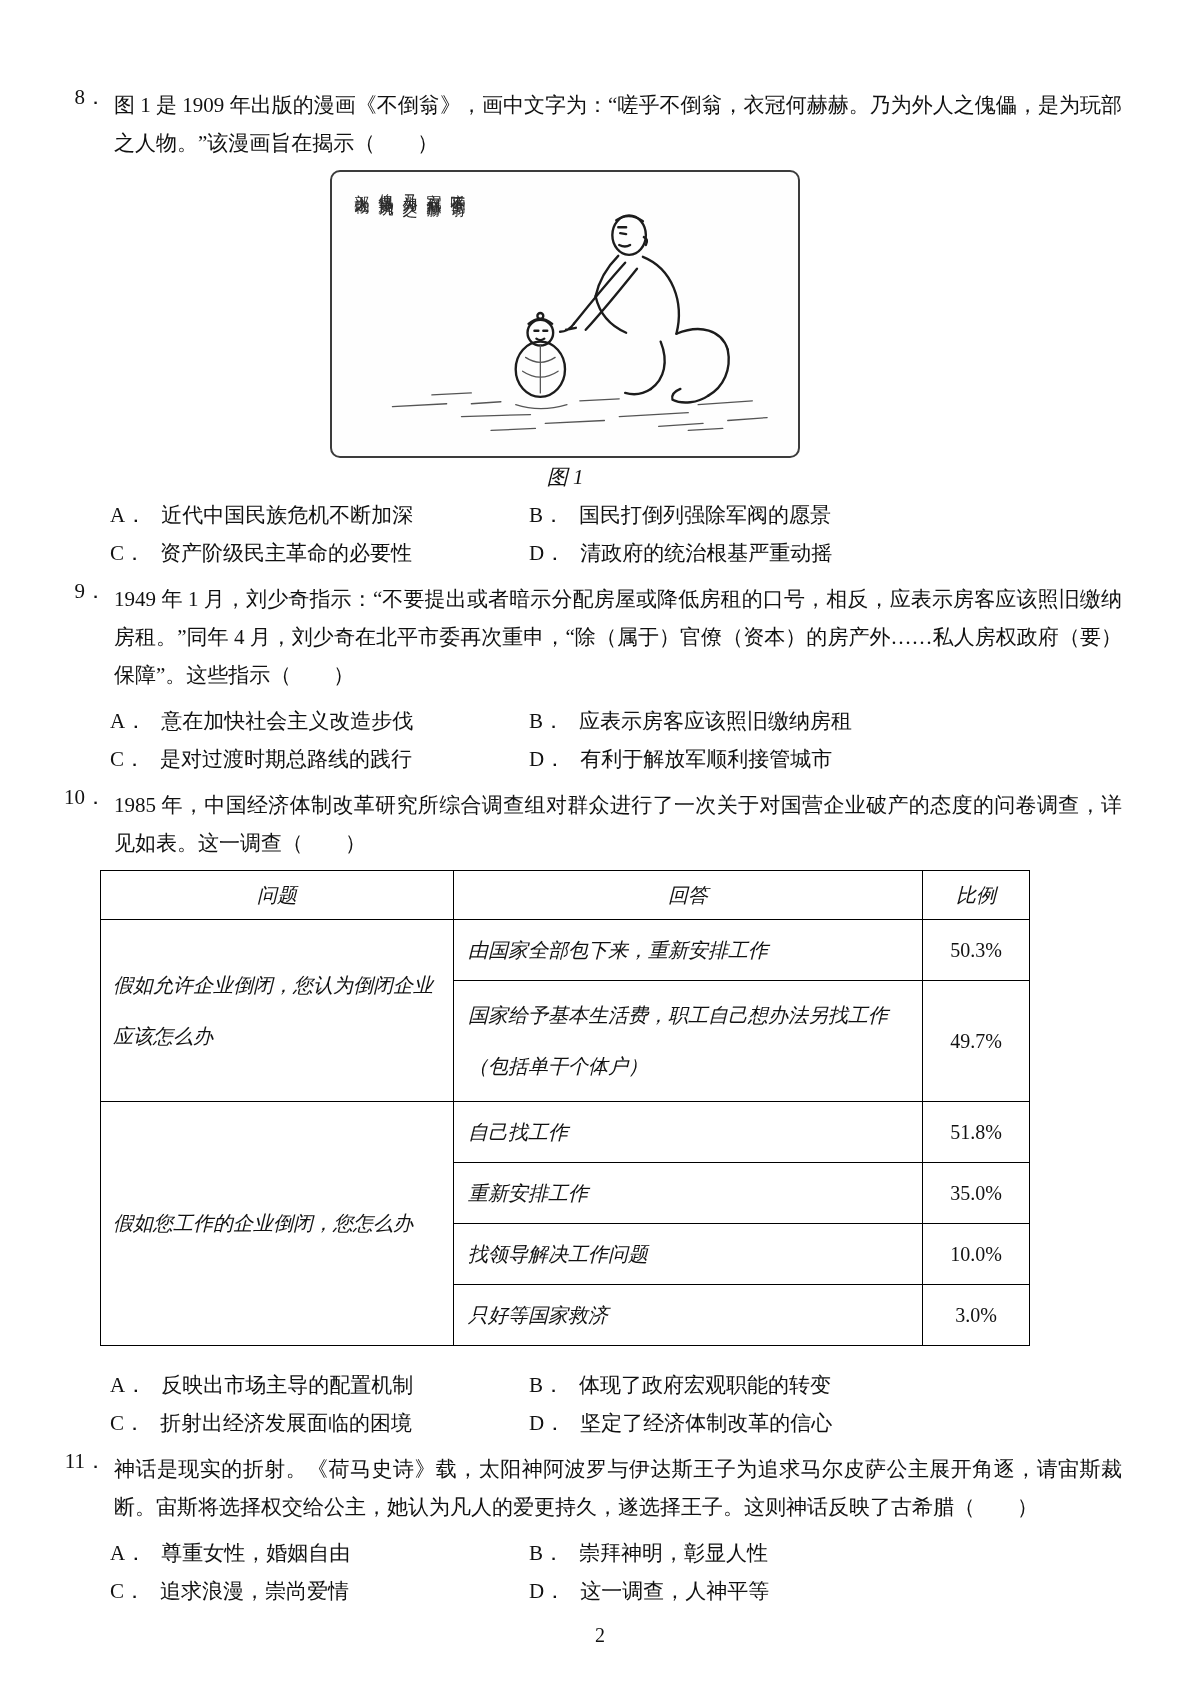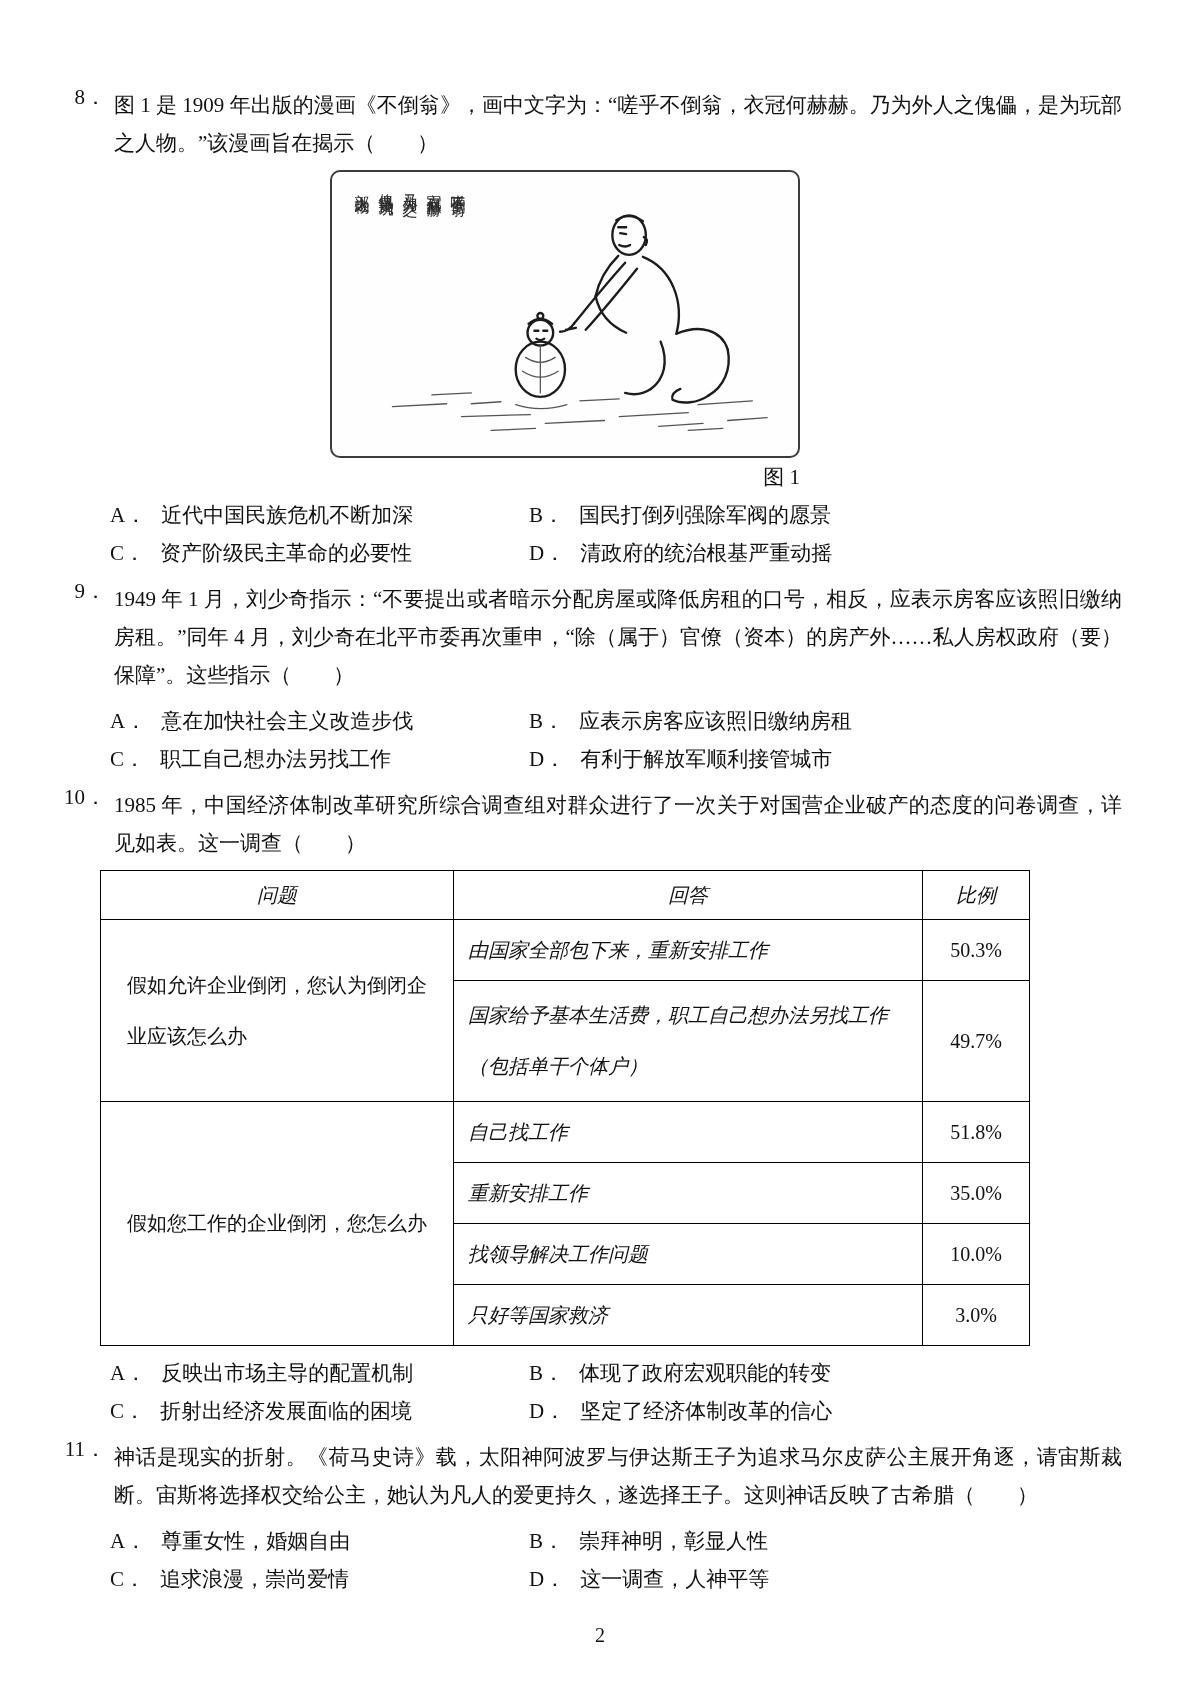--- a/index.html
+++ b/index.html
@@ -37,36 +37,36 @@
     box-sizing: border-box;
   }
   .fig-svg { position: absolute; left: 0; top: 0; width: 100%; height: 100%; }
   .fig-scribble {
     position: absolute; left: 16px; top: 10px;
     writing-mode: vertical-rl; text-orientation: upright;
     height: 150px;
     font-size: 15px; color: #2a2a2a; letter-spacing: 2px; line-height: 21px;
   }
   .fig-scribble .col { margin: 0 3px; }
-  .fig-caption { width: 470px; margin-left: 224px; text-align: right; line-height: 38px; }
+  .fig-caption { width: 470px; margin-left: 224px; text-align: center; line-height: 38px; font-style: italic; }
 
   
   table.survey {
     border-collapse: collapse;
     width: 930px;
-    margin: 8px 0 8px -6px;
+    margin: 8px 0 20px -6px;
     font-size: 20px;
     table-layout: fixed;
   }
   table.survey td { border: 1px solid #000; vertical-align: middle; }
   col.c1 { width: 38%; }
   col.c2 { width: 50.5%; }
   col.c3 { width: 11.5%; }
   td.head { height: 46px; text-align: center; font-style: italic; }
-  td.q-cell { padding: 6px 26px; }
+  td.q-cell { padding: 6px 12px; font-style: italic; }
   td.a-cell { height: 52px; padding: 4px 14px; font-style: italic; }
   td.r-cell { text-align: center; font-style: normal; }
   td.loose { line-height: 2.55; }
   tr.tall td.a-cell { height: 112px; }
 
   .footer-page-num {
     position: absolute; left: 0; bottom: 48px;
     width: 100%; text-align: center; font-size: 20px;
   }
   svg .ink { fill: none; stroke: #1c1c1c; stroke-width: 2.4; stroke-linecap: round; stroke-linejoin: round; }
@@ -158,21 +158,21 @@
               <span class="opt-text">意在加快社会主义改造步伐</span>
             </div>
           <div class="opt">
               <span class="opt-label">B．</span>
               <span class="opt-text">应表示房客应该照旧缴纳房租</span>
             </div>
         </div>
         <div class="opt-row">
           <div class="opt">
               <span class="opt-label">C．</span>
-              <span class="opt-text">职工自己想办法另找工作</span>
+              <span class="opt-text">是对过渡时期总路线的践行</span>
             </div>
           <div class="opt">
               <span class="opt-label">D．</span>
               <span class="opt-text">有利于解放军顺利接管城市</span>
             </div>
         </div>
       </div>
     </div>
   </section>
 

